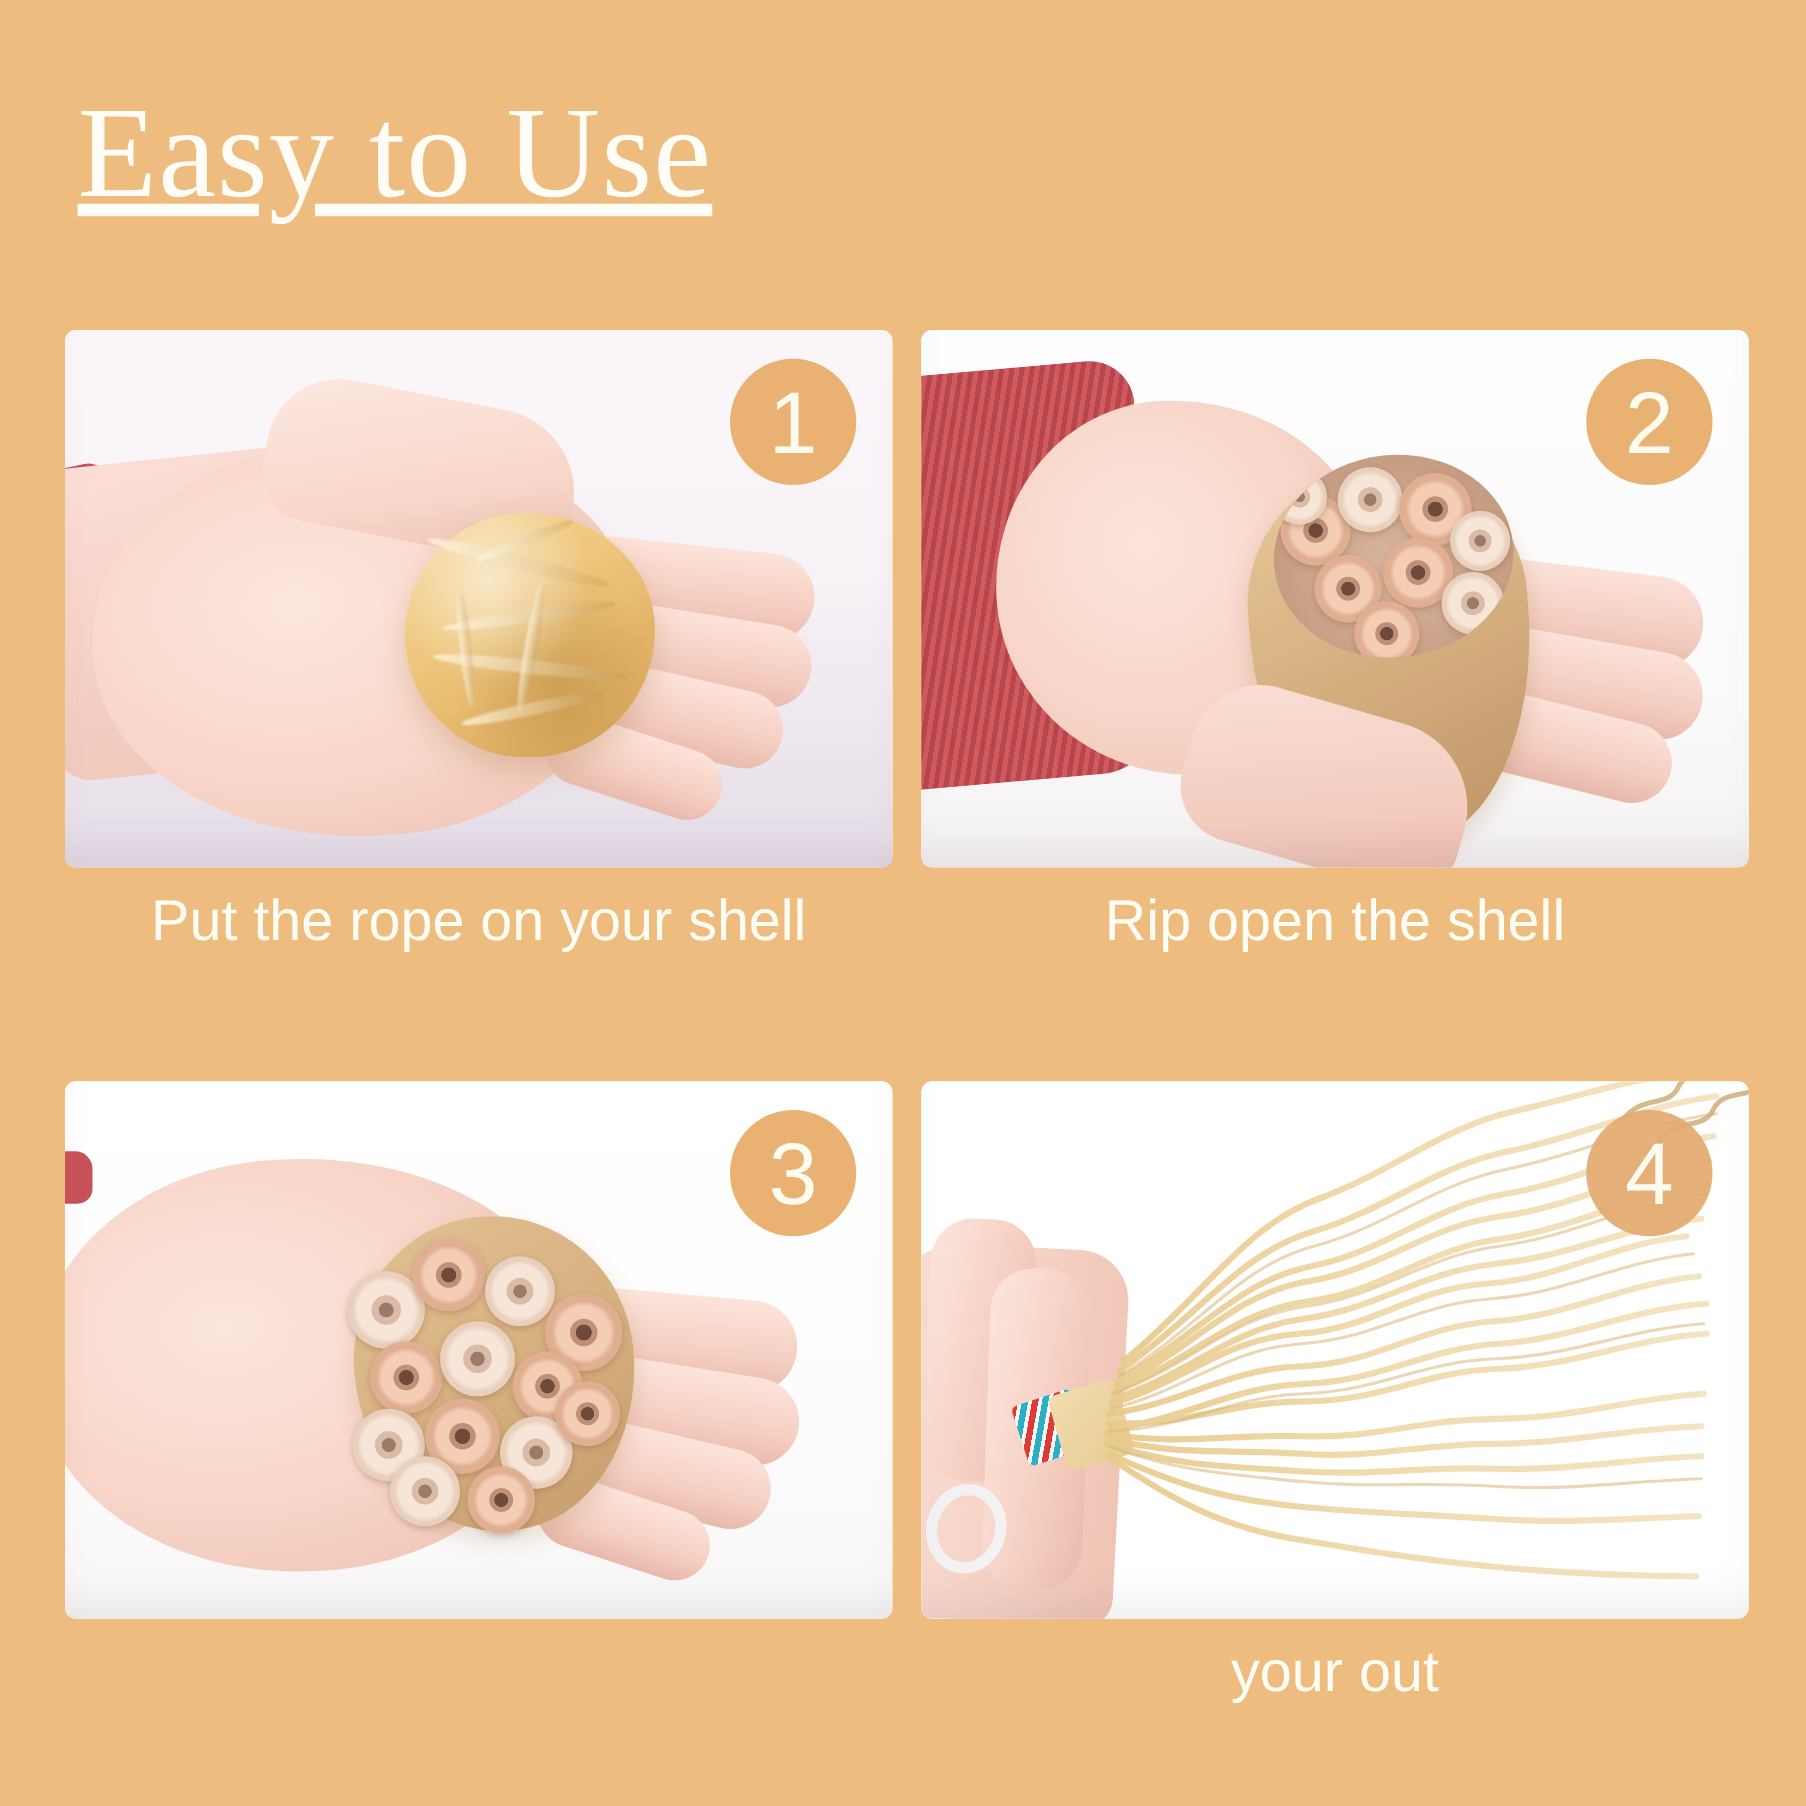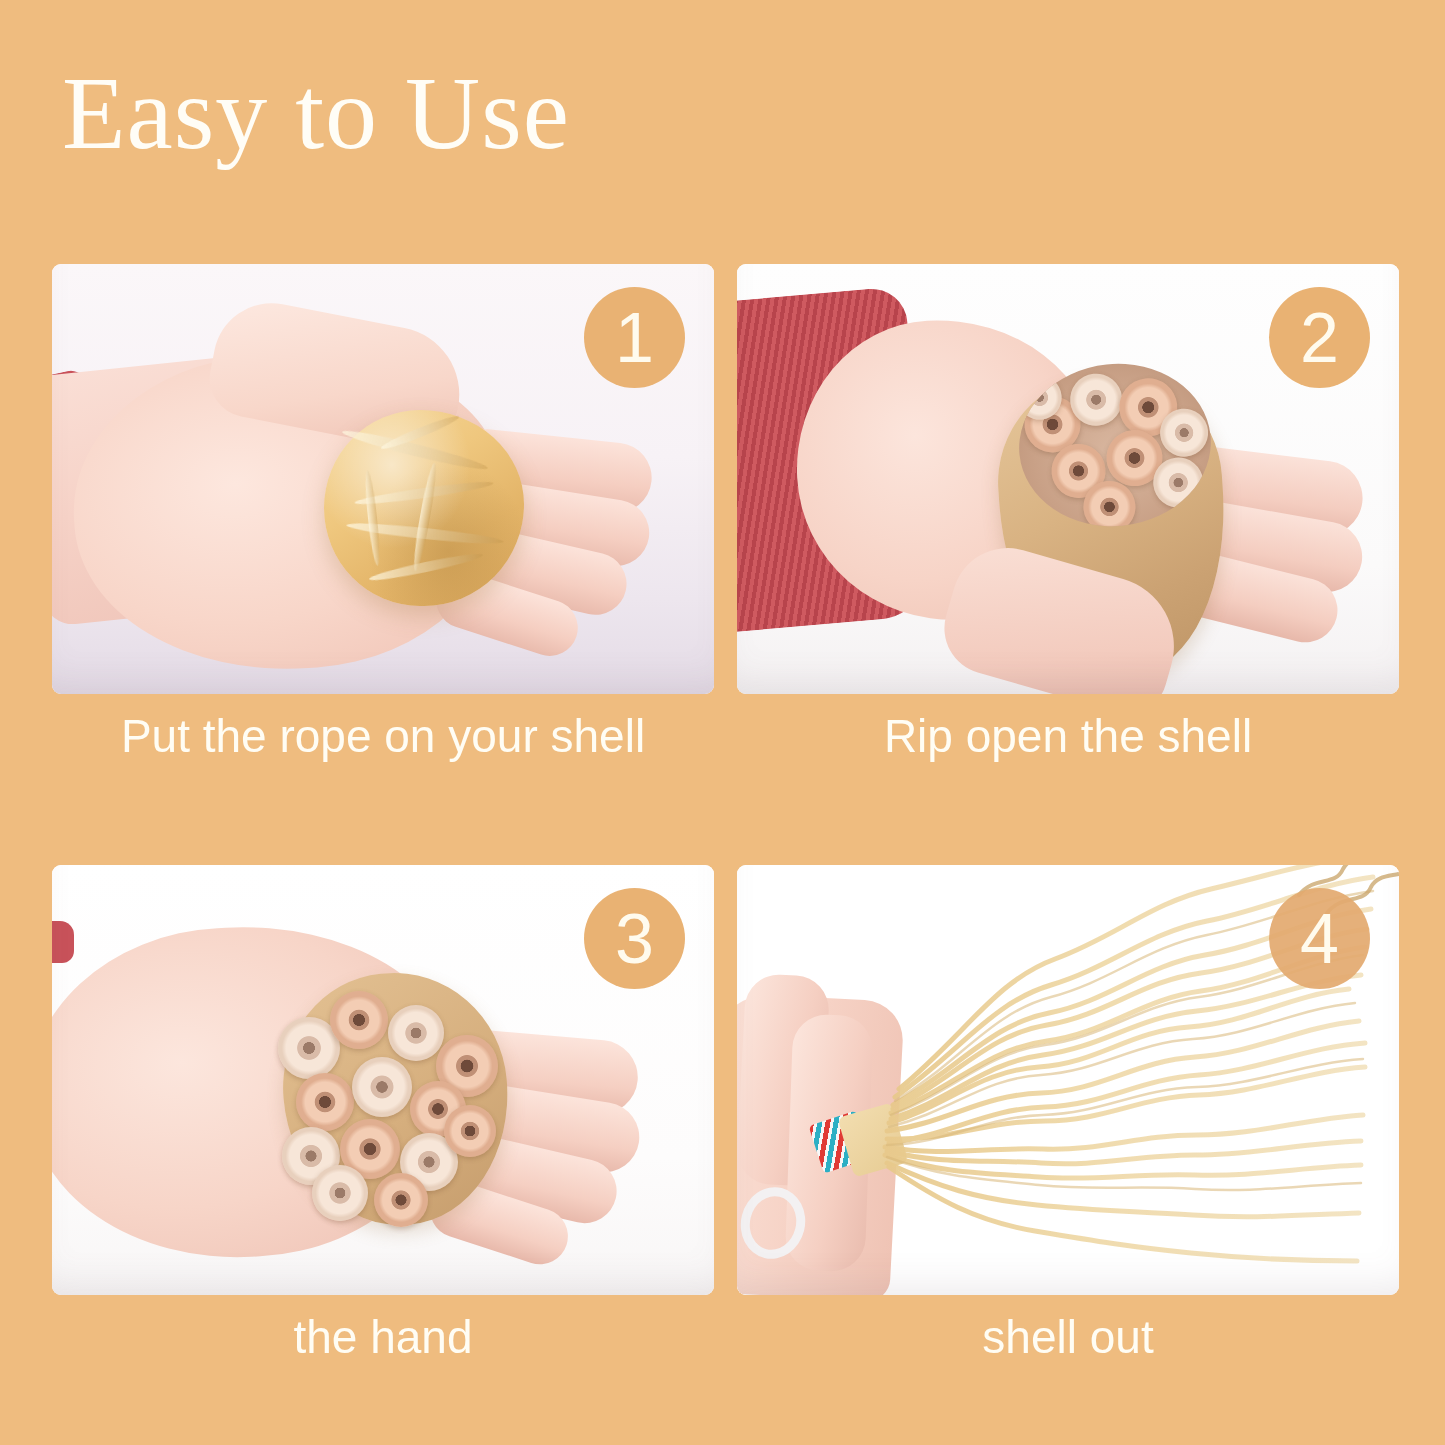--- a/index.html
+++ b/index.html
@@ -17,27 +17,28 @@
     position: relative;
     width: 1445px;
     height: 1445px;
     background: #EFBC7F;
   }
 
   
   .title {
     position: absolute;
     left: 62px;
-    top: 58px;
+    top: 68px;
     font-family: "Liberation Serif", "DejaVu Serif", serif;
     font-size: 104px;
     line-height: 1.05;
     color: #FFFDF6;
     letter-spacing: 1px;
     white-space: nowrap;
+    text-decoration: underline;
   }
 
   
   .grid {
     position: absolute;
     left: 52px;
     top: 264px;
     width: 1341px;
     height: 1030px;
   }
@@ -410,21 +411,20 @@
           <div class="roll" style="left:62px; top:150px;width:60px;height:60px;"></div>
           <div class="roll pale" style="left:122px;top:164px;width:58px;height:58px;"></div>
           <div class="roll" style="left:166px;top:136px;width:52px;height:52px;"></div>
           <div class="roll pale" style="left:34px; top:196px;width:56px;height:56px;"></div>
           <div class="roll" style="left:96px; top:204px;width:54px;height:54px;"></div>
         </div>
         <div class="vig"></div>
         <div class="badge">3</div>
       </div>
       <div class="caption">
-        <div>the hand</div>
       </div>
     </div>
 
     <div class="step s4">
       <div class="photo">
         <div class="bg4"></div>
         <div class="hand4"></div>
         <div class="f4 f4a"></div>
         <div class="f4 f4b"></div>
         <div class="elastic4"></div>
@@ -463,17 +463,17 @@
             <path d="M66 246 C132 206 162 158 222 142 C282 126 318 92 378 80 C438 68 484 44 544 36"></path>
           </g>
           <g fill="none" stroke="#C9A367" stroke-width="4" stroke-linecap="round" opacity="0.75">
             <path d="M470 40 C486 20 506 32 514 14 C522 -2 544 6 556 -6"></path>
             <path d="M498 58 C514 38 534 50 542 32 C550 16 572 24 584 12"></path>
           </g>
         </svg>
         <div class="vig"></div>
         <div class="badge translucent">4</div>
       </div>
-      <div class="caption">shell out</div>
+      <div class="caption">your out</div>
     </div>
 
   </div>
 </div>
 
 </body></html>

